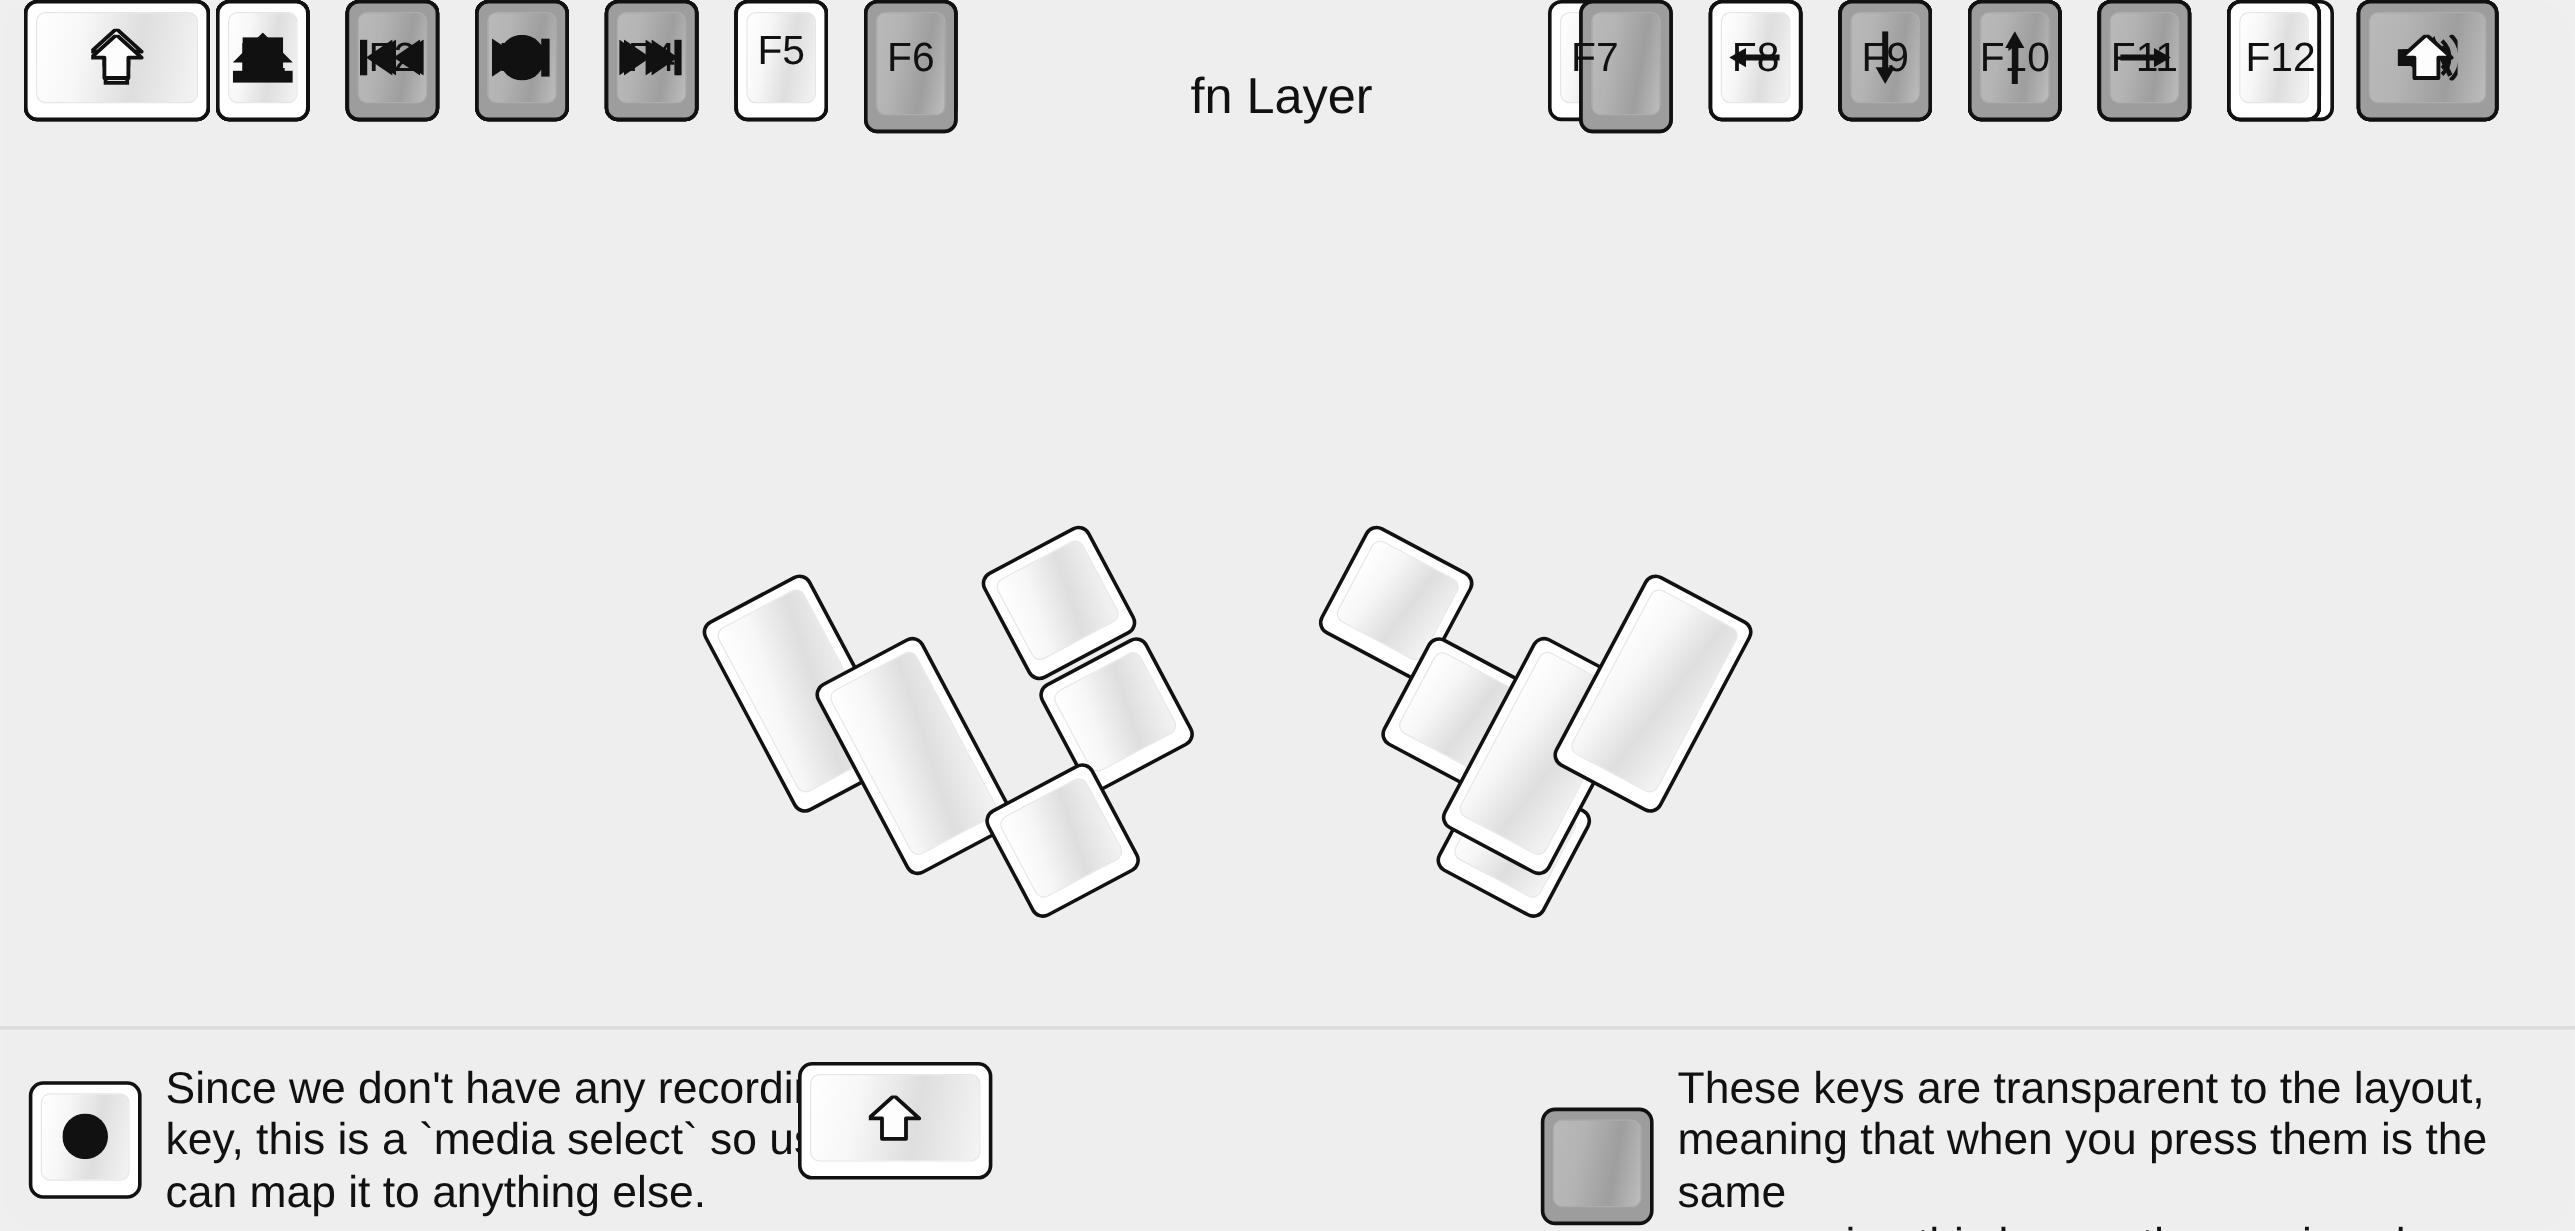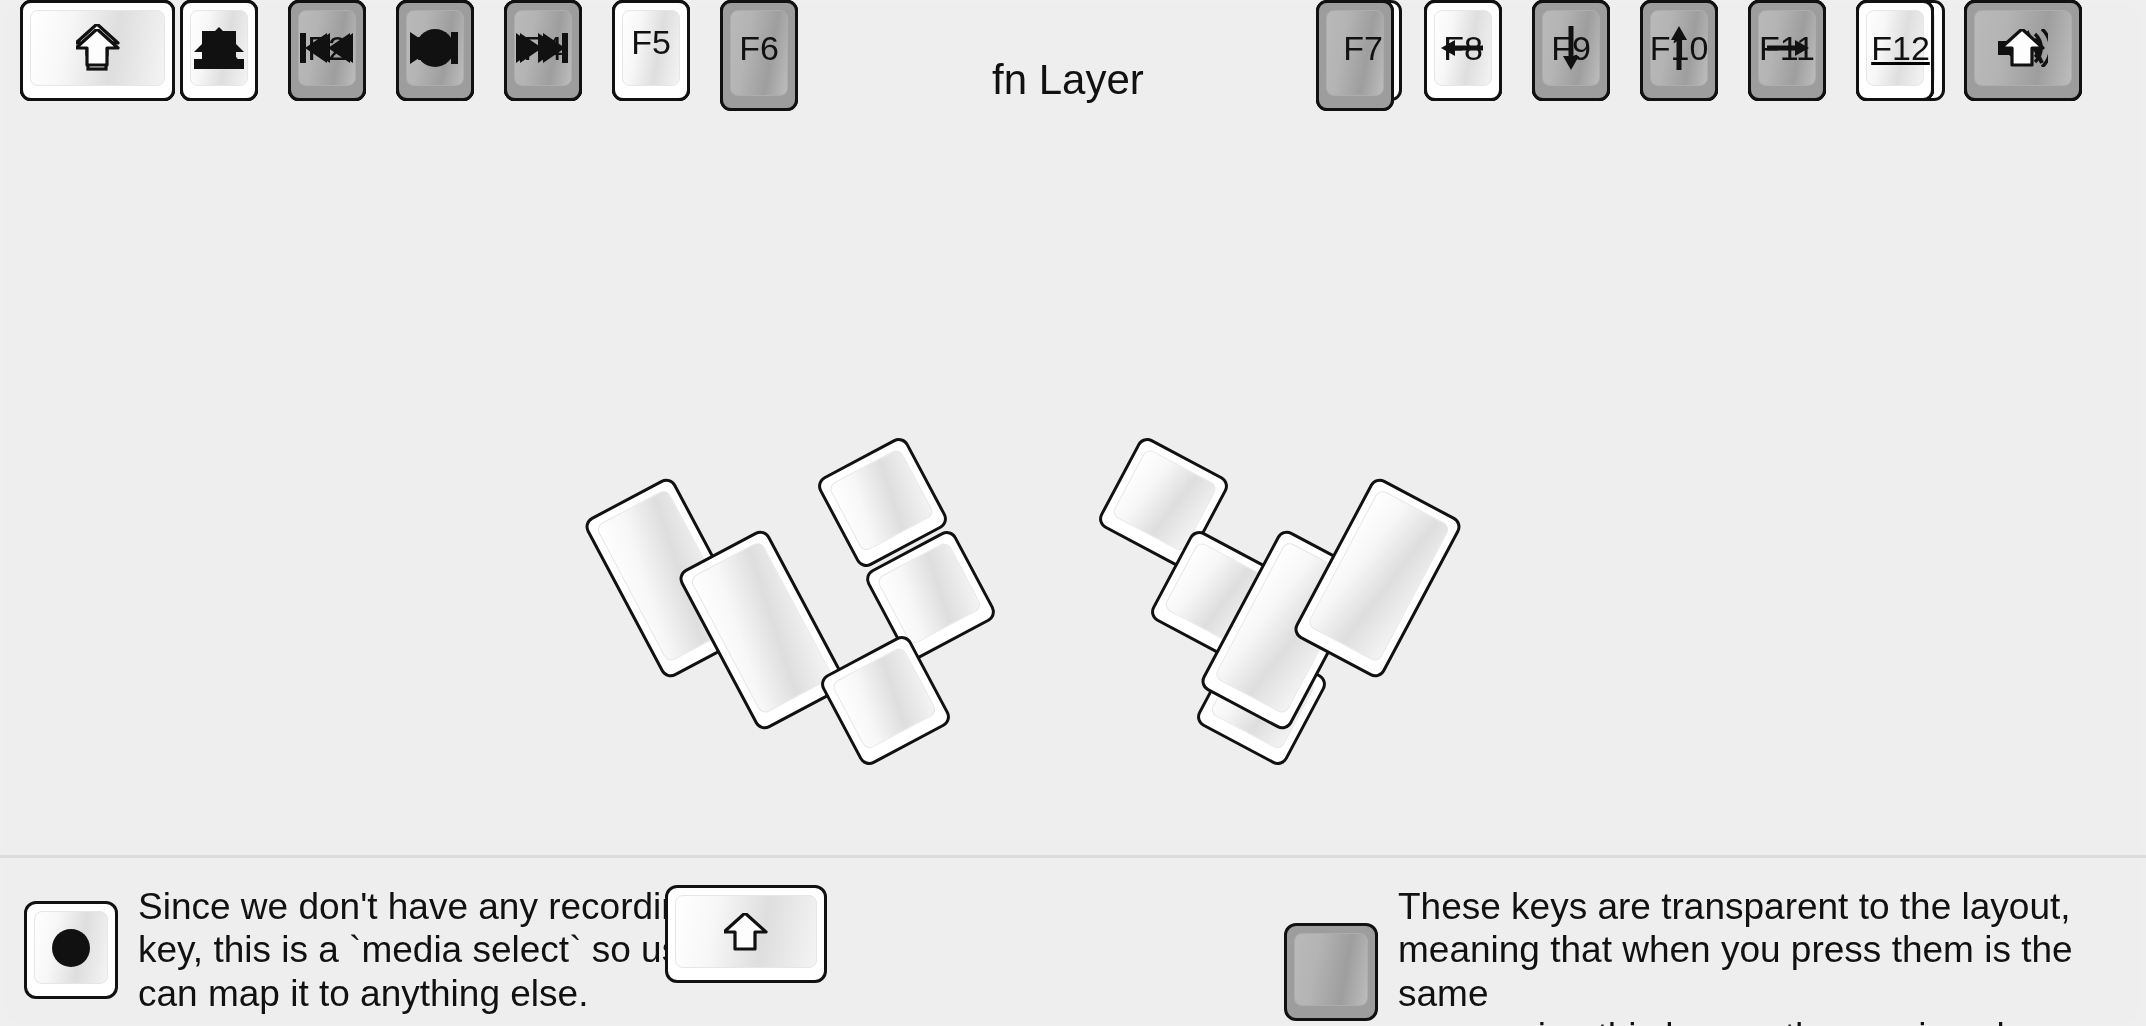--- a/index.html
+++ b/index.html
@@ -266,21 +266,21 @@
         <div class="lbl">F6</div>
       </div>
       <div class="key trans" style="left: 720px; width: 78px; height: 111px;">
         <div class="cap"></div>
         <div class="lbl"></div>
       </div>
       <div class="key trans" style="left: 720px; width: 78px; height: 111px;">
         <div class="cap"></div>
         <div class="lbl"></div>
       </div>
-      <div class="key" style="left: 1324px; width: 78px; height: 101px;">
+      <div class="key" style="left: 1290px; width: 78px; height: 101px;">
         <div class="cap"></div>
         <div class="lbl">F7</div>
       </div>
       <div class="key trans" style="left: 1316px; width: 78px; height: 111px;">
         <div class="cap"></div>
         <div class="lbl"></div>
       </div>
       <div class="key trans" style="left: 1316px; width: 78px; height: 111px;">
         <div class="cap"></div>
         <div class="lbl"></div>
@@ -375,21 +375,21 @@
         </div>
       </div>
       <div class="key" style="left: 1748px; width: 78px; height: 101px;">
         <div class="cap"></div>
         <div class="lbl"></div>
       </div>
       <div class="key trans" style="left: 1748px; width: 78px; height: 101px;">
         <div class="cap"></div>
         <div class="lbl"></div>
       </div>
-      <div class="key" style="left: 1856px; width: 89px; height: 101px; text-decoration: underline;">
+      <div class="key" style="left: 1856px; width: 89px; height: 101px;">
         <div class="cap"></div>
         <div class="lbl">F12</div>
       </div>
       <div class="key" style="left: 1856px; width: 78px; height: 101px;">
         <div class="cap"></div>
         <div class="lbl"></div>
       </div>
       <div class="key" style="left: 1856px; width: 78px; height: 101px;">
         <div class="cap"></div>
         <div class="lbl"></div>

